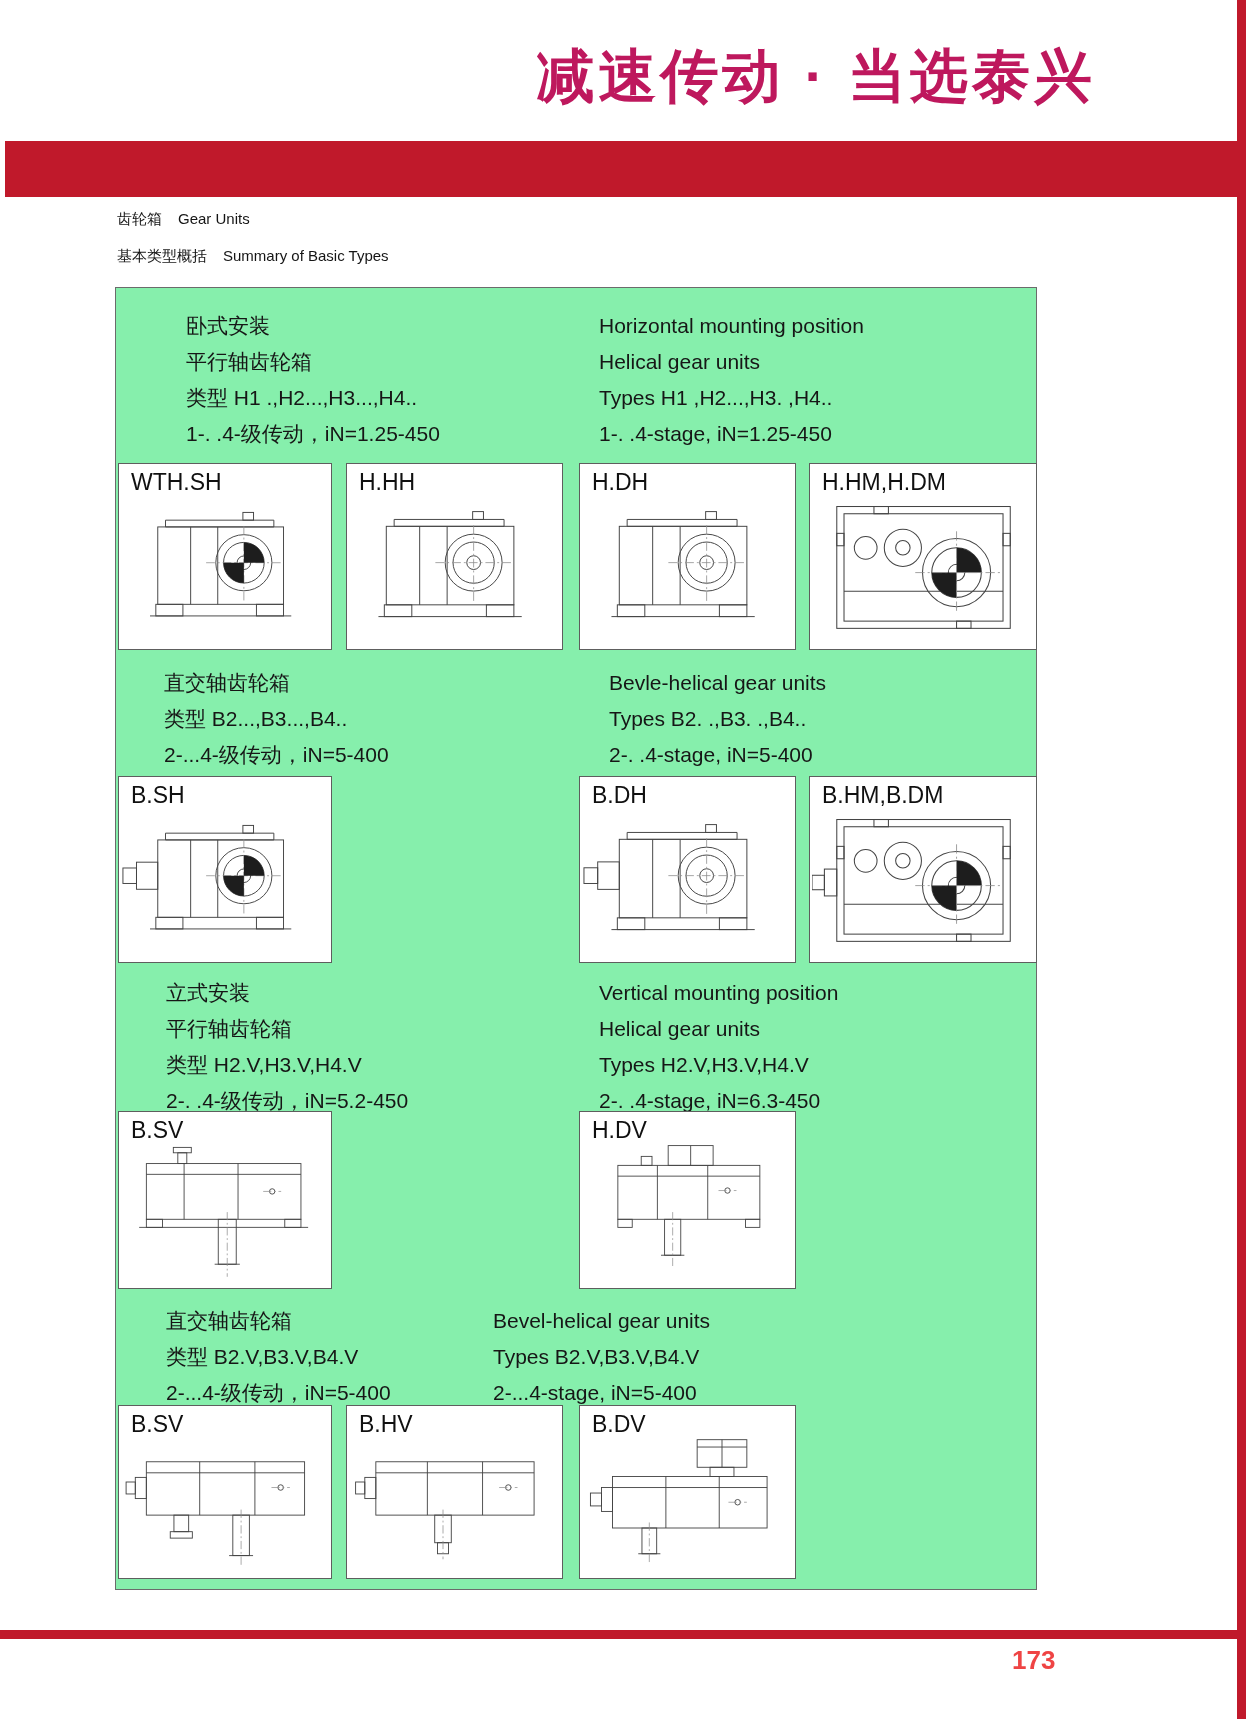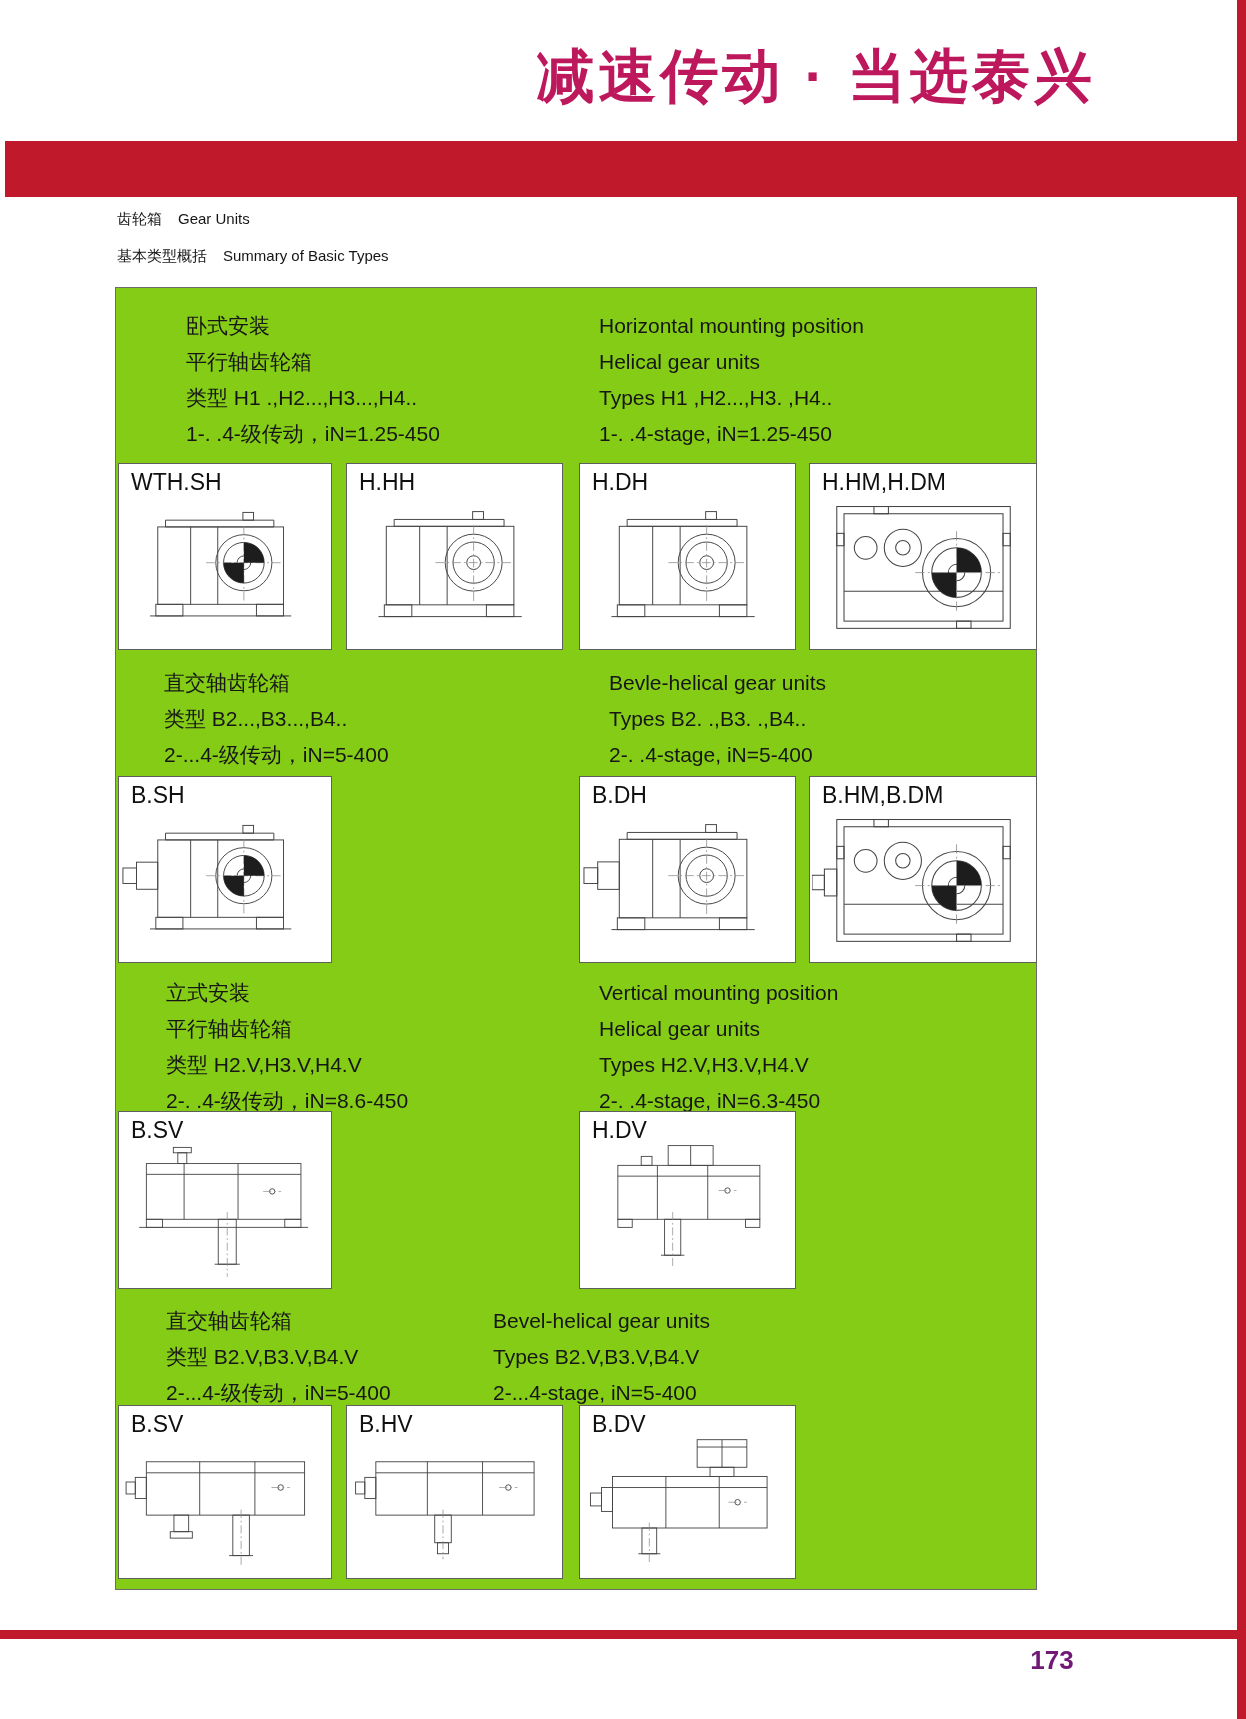--- a/index.html
+++ b/index.html
@@ -8,39 +8,39 @@
 
   .red-strip-right{position:absolute;top:0;right:0;width:9px;height:1719px;background:#c0192b;}
   .page-title{position:absolute;top:38px;right:150px;font-size:58px;font-weight:bold;
               letter-spacing:4px;white-space:nowrap;color:#be185d;}
   .red-band{position:absolute;top:141px;left:5px;right:9px;height:56px;background:#c0192b;}
 
   .doc-heading{position:absolute;left:117px;top:200px;font-size:15px;line-height:37px;color:#151515;}
   .doc-heading .zh{margin-right:16px;}
 
   .content-box{position:absolute;left:115px;top:287px;width:920px;height:1301px;
-               border:1px solid #6b6b6b;background:#84cc16;}
+               border:1px solid #6b6b6b;background:#86efac;}
 
   .sec-text{position:absolute;font-size:21px;line-height:36px;color:#161616;white-space:nowrap;}
   .s1-zh{left:70px;top:20px;}   .s1-en{left:483px;top:20px;}
   .s2-zh{left:48px;top:377px;}  .s2-en{left:493px;top:377px;}
   .s3-zh{left:50px;top:687px;}  .s3-en{left:483px;top:687px;}
   .s4-zh{left:50px;top:1015px;} .s4-en{left:377px;top:1015px;}
 
   .cell{position:absolute;border:1px solid #5e5e5e;background:#fff;}
   .r1{top:175px;height:185px;} .r2{top:488px;height:185px;}
   .r3{top:823px;height:176px;} .r4{top:1117px;height:172px;}
   .c1{left:2px;width:212px;} .c2{left:230px;width:215px;}
   .c3{left:463px;width:215px;} .c4{left:693px;width:226px;}
   .cell-label{position:absolute;top:5px;left:12px;font-size:23px;color:#101010;white-space:nowrap;}
   svg.draw{position:absolute;left:2px;top:30px;width:calc(100% - 4px);height:calc(100% - 34px);}
 
   .bottom-red-line{position:absolute;left:0;right:9px;top:1630px;height:9px;background:#c0192b;}
-  .page-number{position:absolute;left:1012px;top:1645px;width:80px;text-align:center;
-               font-size:26px;font-weight:bold;color:#701a75;}
+  .page-number{position:absolute;left:1012px;top:1645px;width:80px;
+               font-size:26px;font-weight:bold;color:#ef4444;}
 
   .ln{stroke:#444;fill:none;stroke-width:1;}
   .cl{stroke:#8d8d8d;fill:none;stroke-width:0.8;stroke-dasharray:9,3,2,3;}
   .qd{fill:#1d1d1d;stroke:none;}
 </style>
 </head>
 <body>
 
 <svg width="0" height="0" style="position:absolute" aria-hidden="true">
   <defs>
@@ -309,21 +309,21 @@
       <svg class="draw" viewBox="0 0 215 142">
           <use href="#d-hm"></use>
           <use href="#d-hm-shaft"></use>
         </svg>
     </div>
 
     <div class="sec-text s3-zh">
       <div>立式安装</div>
       <div>平行轴齿轮箱</div>
       <div>类型 H2.V,H3.V,H4.V</div>
-      <div>2-. .4-级传动，iN=8.6-450</div>
+      <div>2-. .4-级传动，iN=5.2-450</div>
     </div>
     <div class="sec-text s3-en">
       <div>Vertical mounting position</div>
       <div>Helical gear units</div>
       <div>Types H2.V,H3.V,H4.V</div>
       <div>2-. .4-stage,  iN=6.3-450</div>
     </div>
 
     <div class="cell r3 c1">
       <span class="cell-label">B.SV</span>

